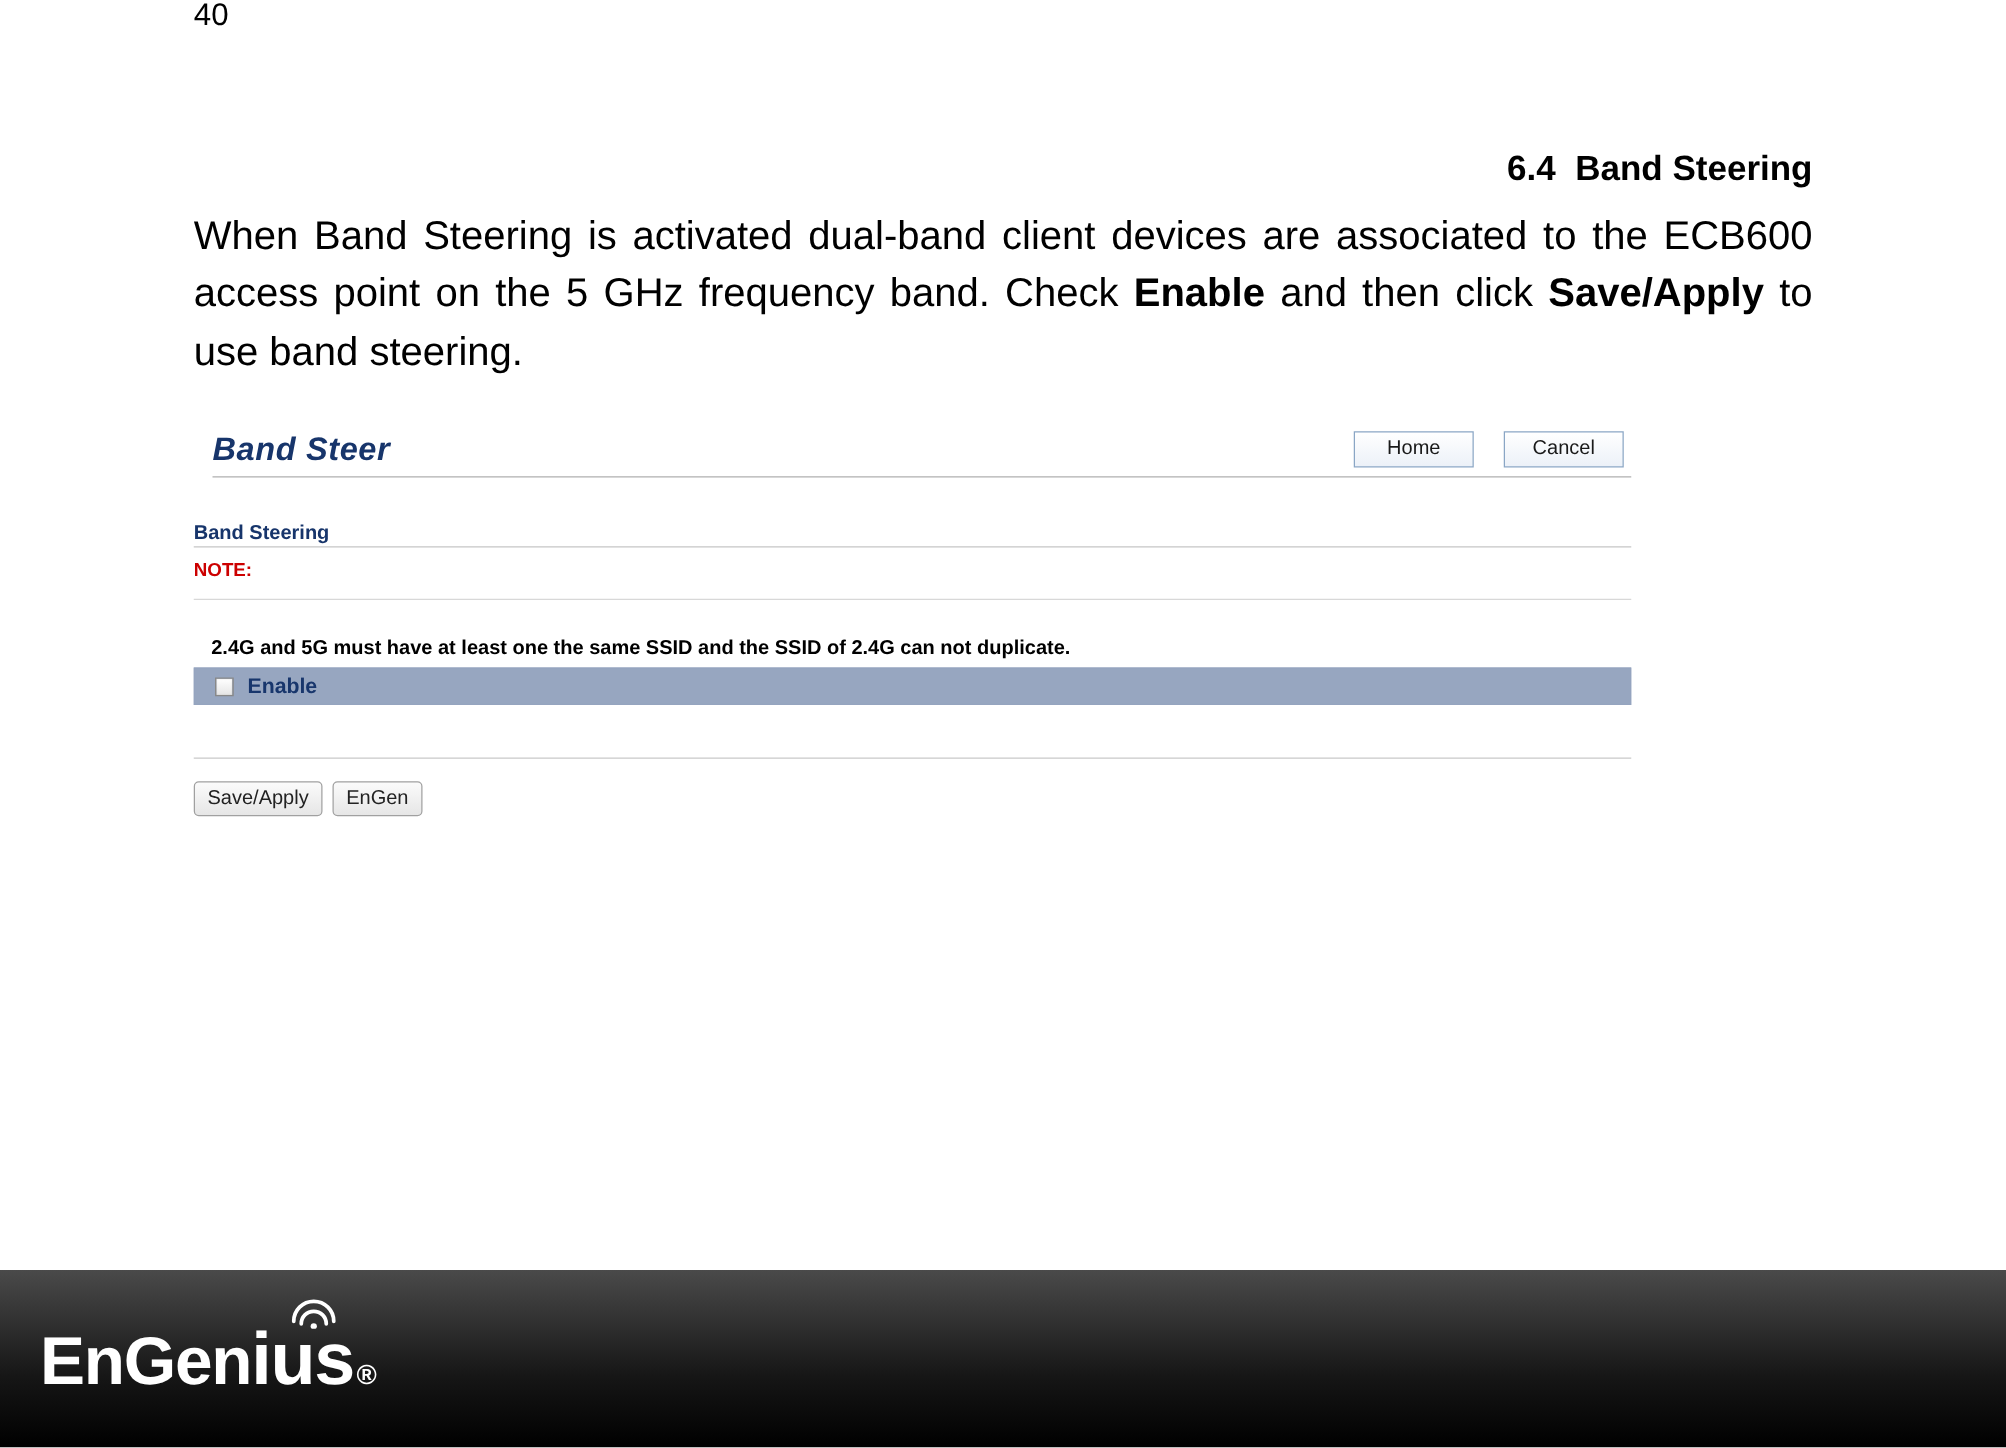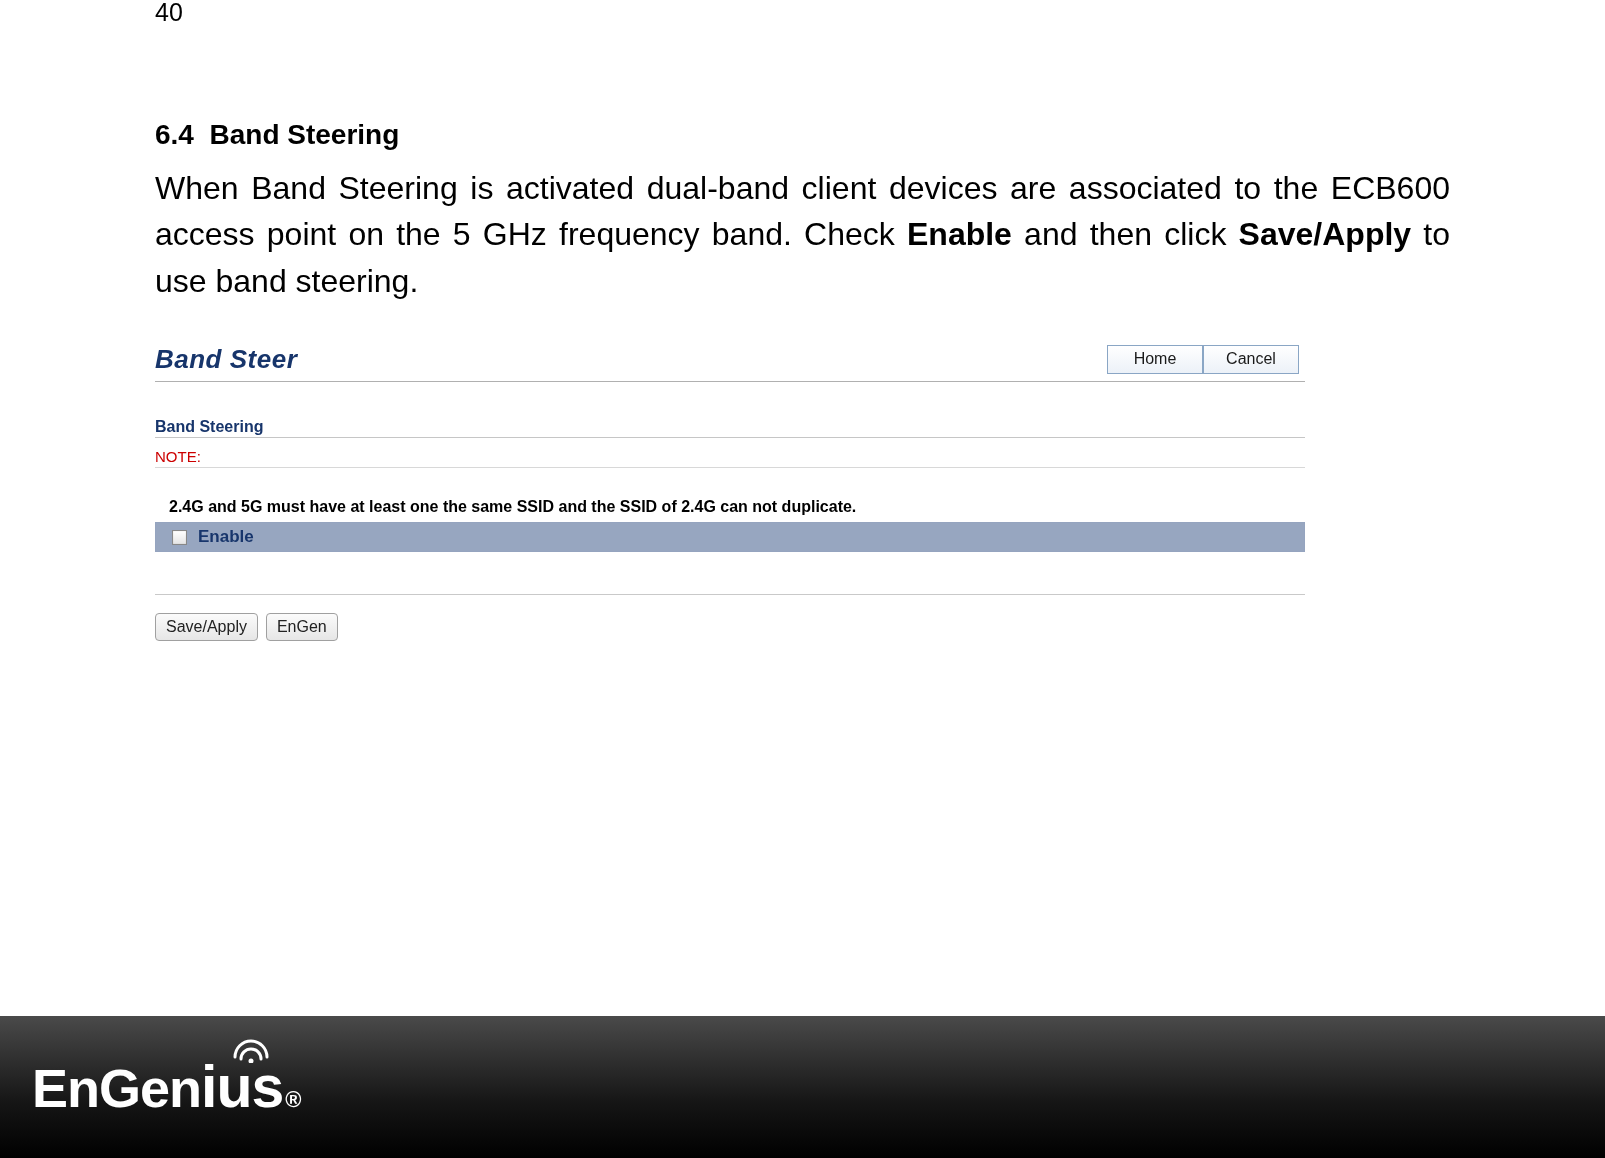--- a/index.html
+++ b/index.html
@@ -23,20 +23,21 @@
     letter-spacing: 0;
     margin-top: -2px;
     color: #000;
   }
 
   .section-heading {
     margin-top: 92px;
     font-size: 28px;
     font-weight: bold;
     color: #000;
+    text-align: right;
   }
 
   .body-text {
     margin-top: 14px;
     font-size: 32px;
     color: #000;
     line-height: 1.45;
     text-align: justify;
   }
 
@@ -50,32 +51,34 @@
     font-size: 18px;
     color: #000;
   }
 
   .admin-header {
     display: flex;
     align-items: center;
     justify-content: space-between;
     border-bottom: 1px solid #b0b0b0;
     padding-bottom: 6px;
+    margin-left: 15px;
   }
 
   .admin-title {
     font-size: 26px;
     font-weight: bold;
     font-style: italic;
     color: #17356b;
     letter-spacing: 0.5px;
   }
 
   .admin-topbtns {
     display: flex;
+    gap: 24px;
     margin-right: 6px;
   }
 
   .nav-btn {
     width: 94px;
     height: 27px;
     border: 1px solid #8aa6c5;
     background: linear-gradient(#ffffff, #ecf1f8);
     text-align: center;
     font-size: 16px;
@@ -89,24 +92,24 @@
     font-size: 16px;
     font-weight: bold;
     color: #17356b;
     border-bottom: 1px solid #c6c6c6;
     padding-bottom: 1px;
   }
 
   .note-label {
     margin-top: 10px;
     font-size: 15px;
-    font-weight: normal;
+    font-weight: bold;
     color: #cc0000;
     border-bottom: 1px solid #d8d8d8;
-    padding-bottom: 2px;
+    padding-bottom: 14px;
   }
 
   .note-text {
     margin-top: 30px;
     margin-left: 14px;
     font-size: 16px;
     font-weight: bold;
     color: #000;
   }
 

